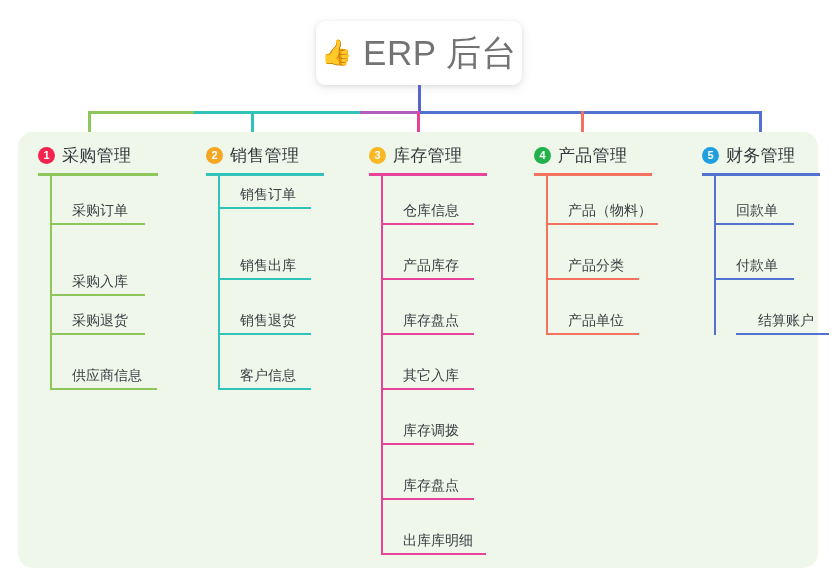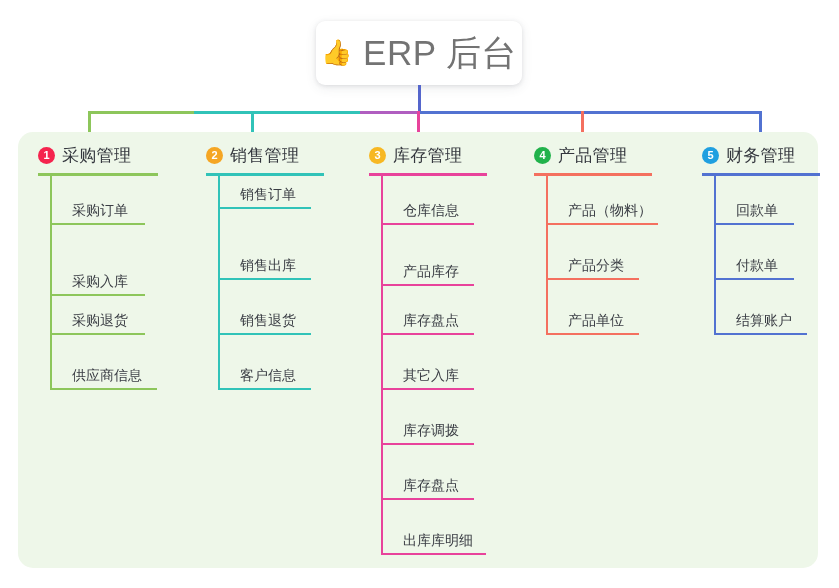--- a/index.html
+++ b/index.html
@@ -227,21 +227,21 @@
       <div class="col-head">
         <span class="badge" style="background: rgb(247, 184, 35);">3</span>
         <span class="col-title">库存管理</span>
       </div>
       <div class="head-rule" style="width: 118px; background: rgb(232, 67, 155);"></div>
       <div class="trunk" style="height: 379px; background: rgb(232, 67, 155);"></div>
       <div class="leaf" style="top: 55px; width: 93px;">
         <span class="leaf-label">仓库信息</span>
         <div class="leaf-rule" style="width: 93px; background: rgb(232, 67, 155);"></div>
       </div>
-      <div class="leaf" style="top: 116px; width: 93px;">
+      <div class="leaf" style="top: 110px; width: 93px;">
         <span class="leaf-label">产品库存</span>
         <div class="leaf-rule" style="width: 93px; background: rgb(232, 67, 155);"></div>
       </div>
       <div class="leaf" style="top: 165px; width: 93px;">
         <span class="leaf-label">库存盘点</span>
         <div class="leaf-rule" style="width: 93px; background: rgb(232, 67, 155);"></div>
       </div>
       <div class="leaf" style="top: 220px; width: 93px;">
         <span class="leaf-label">其它入库</span>
         <div class="leaf-rule" style="width: 93px; background: rgb(232, 67, 155);"></div>
@@ -287,18 +287,18 @@
       <div class="head-rule" style="width: 118px; background: rgb(82, 114, 209);"></div>
       <div class="trunk" style="height: 159px; background: rgb(82, 114, 209);"></div>
       <div class="leaf" style="top: 55px; width: 80px;">
         <span class="leaf-label">回款单</span>
         <div class="leaf-rule" style="width: 80px; background: rgb(82, 114, 209);"></div>
       </div>
       <div class="leaf" style="top: 110px; width: 80px;">
         <span class="leaf-label">付款单</span>
         <div class="leaf-rule" style="width: 80px; background: rgb(82, 114, 209);"></div>
       </div>
-      <div class="leaf" style="top: 165px; width: 93px;">
+      <div class="leaf" style="top: 165px; width: 93px; margin-left: 22px;">
         <span class="leaf-label">结算账户</span>
         <div class="leaf-rule" style="width: 93px; background: rgb(82, 114, 209);"></div>
       </div>
     </div>
   </div>
 
 </body></html>

